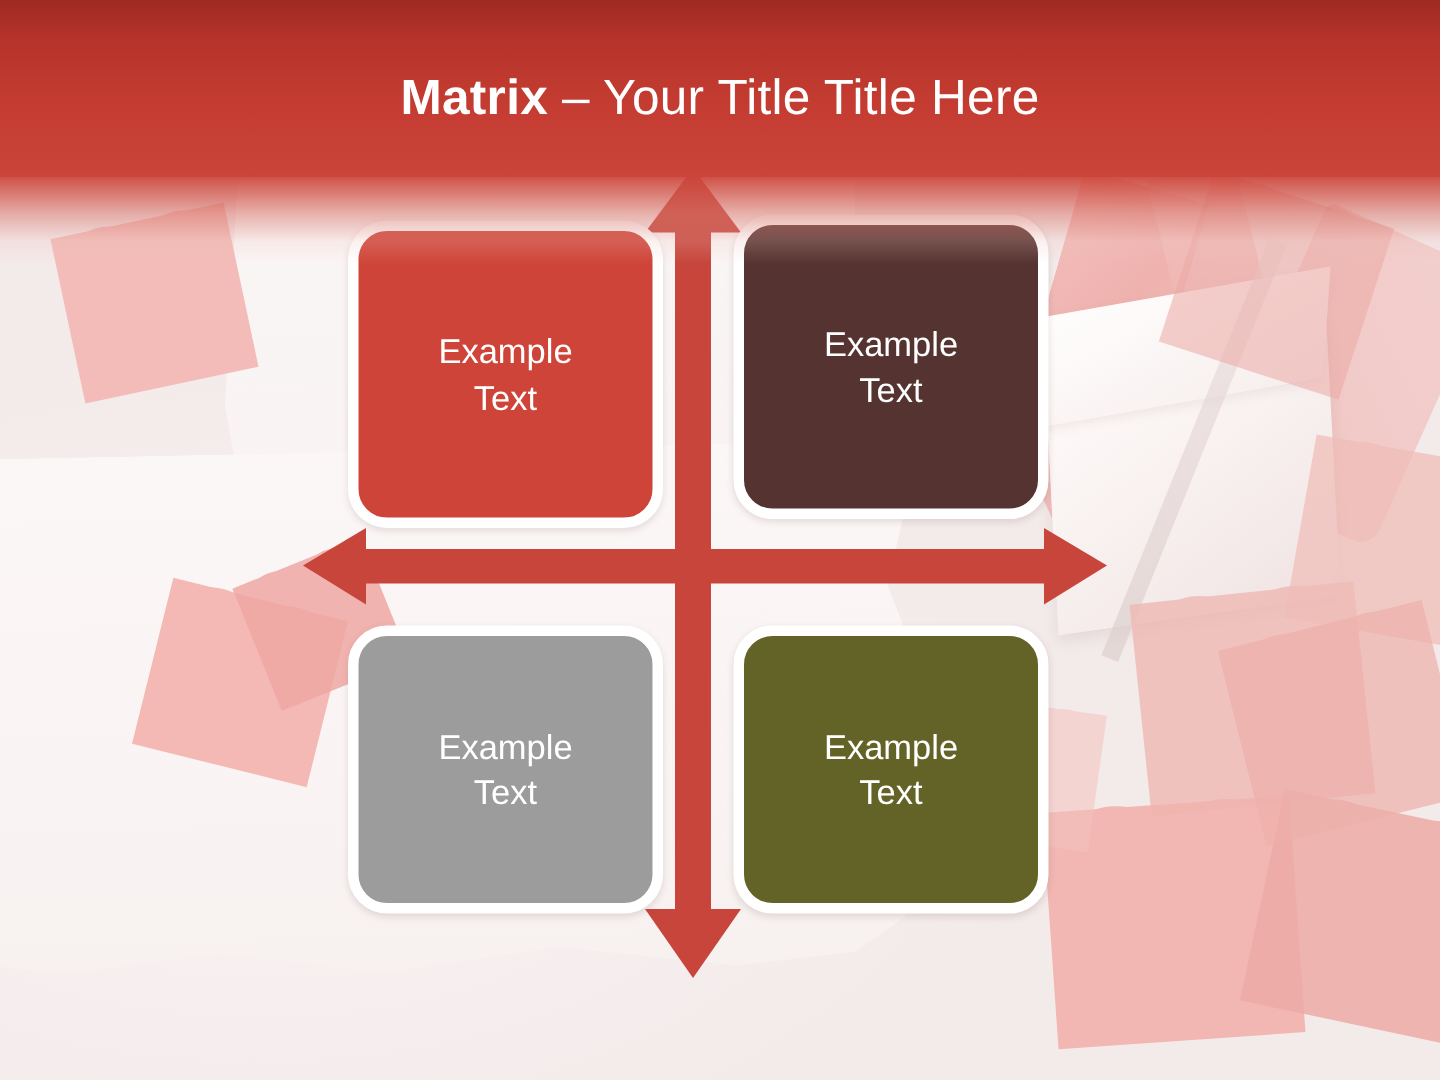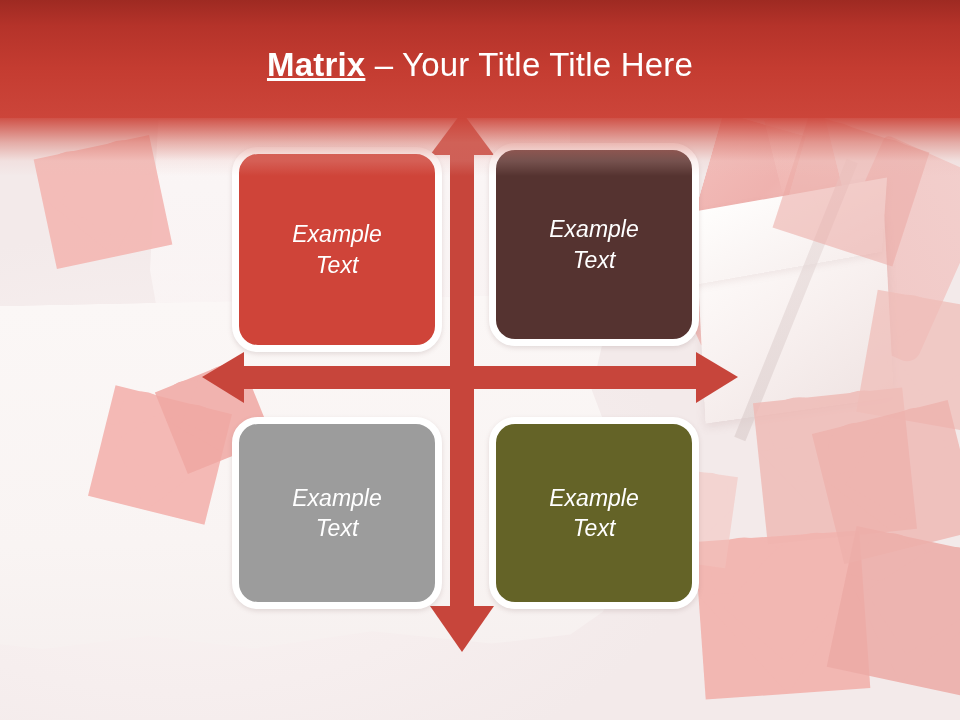--- a/index.html
+++ b/index.html
@@ -125,40 +125,40 @@
   }
   .title {
     position: absolute; left: 0; top: 46px; width: 960px;
     text-align: center;
     color: #ffffff;
     font-size: 33px;
     letter-spacing: .2px;
     white-space: nowrap;
     z-index: 7;
   }
-  .title .t-strong { font-weight: bold; text-decoration: underline; }
+  .title .t-strong { font-weight: bold; }
   .title .t-rest { font-weight: normal; }
 
   
   .axes { position: absolute; inset: 0; z-index: 4; }
 
   
   .qbox {
     position: absolute;
     border-radius: 26px;
     border: 7px solid #ffffff;
     display: flex; align-items: center; justify-content: center;
     text-align: center;
     color: #ffffff;
     font-size: 23px;
     line-height: 1.32;
     z-index: 5;
     box-shadow: 0 2px 5px rgba(120,90,90,.18);
   }
-  .qbox .lbl { display: block; padding: 0 10px; font-style: italic; }
+  .qbox .lbl { display: block; padding: 0 10px; }
 
   #box-tl { left: 232px; top: 147px; width: 210px; height: 205px; }
   #box-tr { left: 489px; top: 143px; width: 210px; height: 203px; }
   #box-bl { left: 232px; top: 417px; width: 210px; height: 192px; }
   #box-br { left: 489px; top: 417px; width: 210px; height: 192px; }
 </style>
 </head>
 <body>
 
 <div id="slide">

